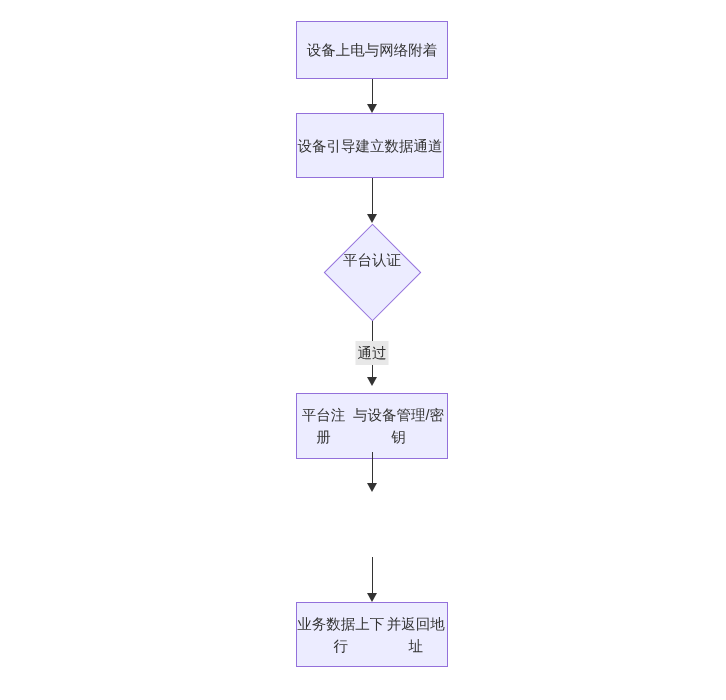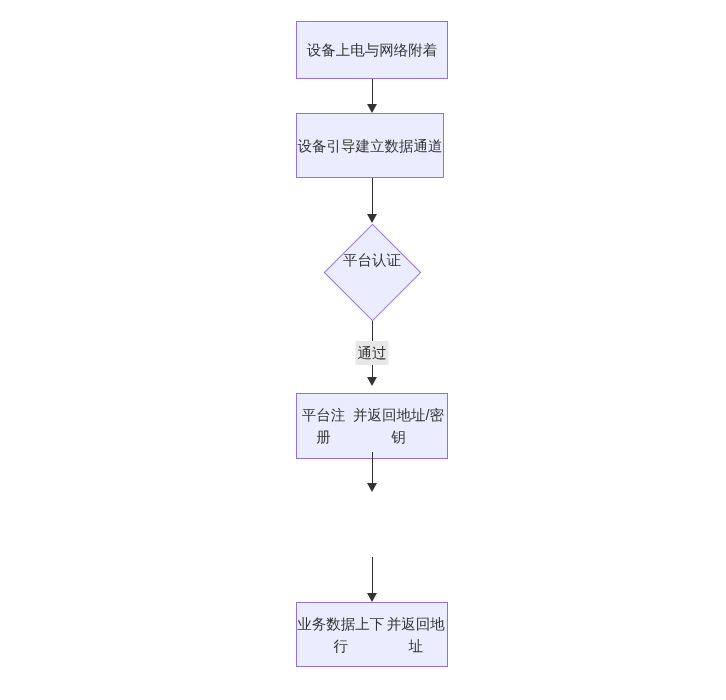--- a/index.html
+++ b/index.html
@@ -94,21 +94,21 @@
 
   <div class="diamond-shape" style="left:338px; top:238px;"></div>
   <div class="diamond-label" style="left:372px; top:260px;">平台认证</div>
 
   <div class="edge-line" style="left:371.5px; top:321px; height:57px;"></div>
   <div class="edge-label" style="left:372px; top:341px;">通过</div>
   <div class="arrowhead" style="left:367px; top:377px;"></div>
 
   <div class="node" style="left:296px; top:386px; width:152px; height:66px;margin-top:7px;">
     <div>平台注册</div>
-    <div>并返回地址/密钥</div>
+    <div>与设备管理/密钥</div>
   </div>
 
   <div class="edge-line" style="left:371.5px; top:452px; height:32px;"></div>
   <div class="arrowhead" style="left:367px; top:483px;"></div>
 
 
   <div class="edge-line" style="left:371.5px; top:557px; height:37px;"></div>
   <div class="arrowhead" style="left:367px; top:593px;"></div>
 
   <div class="node" style="left:296px; top:602px; width:152px; height:65px;">

